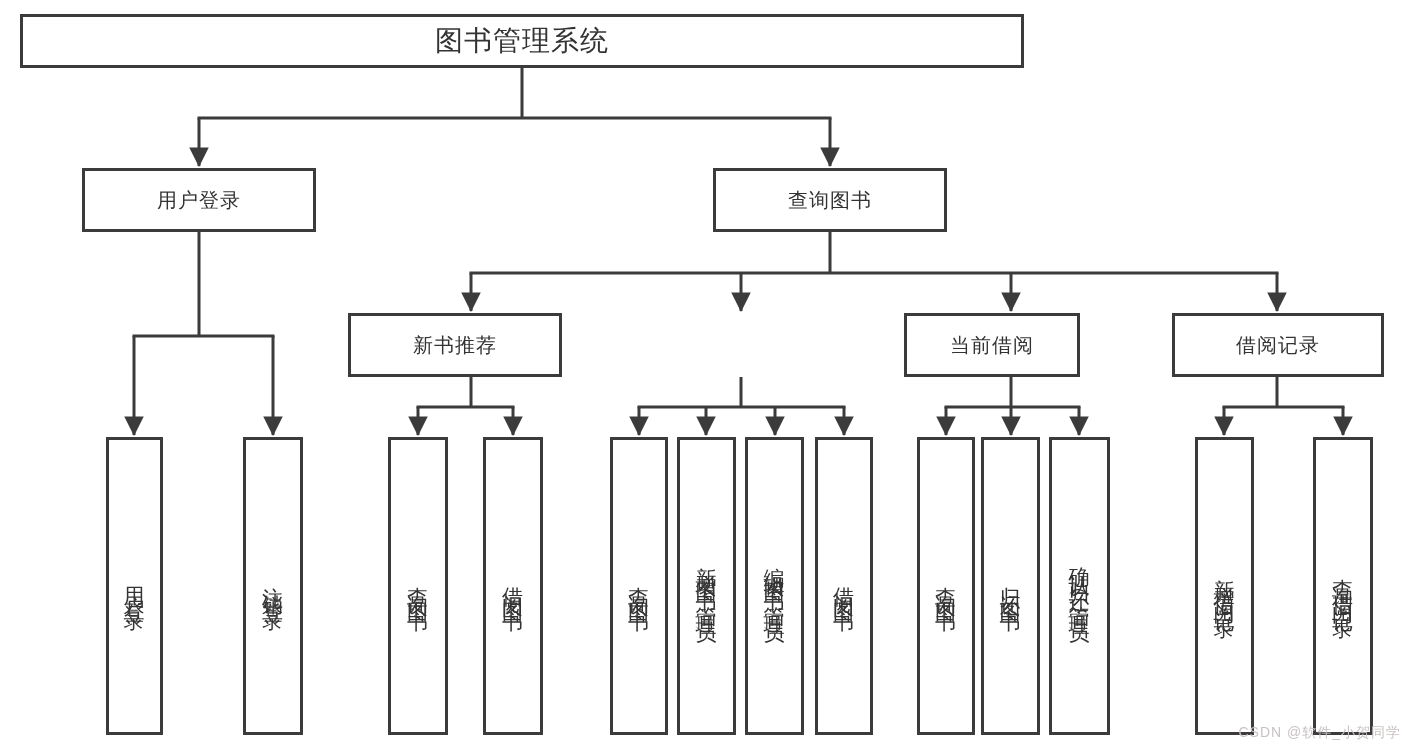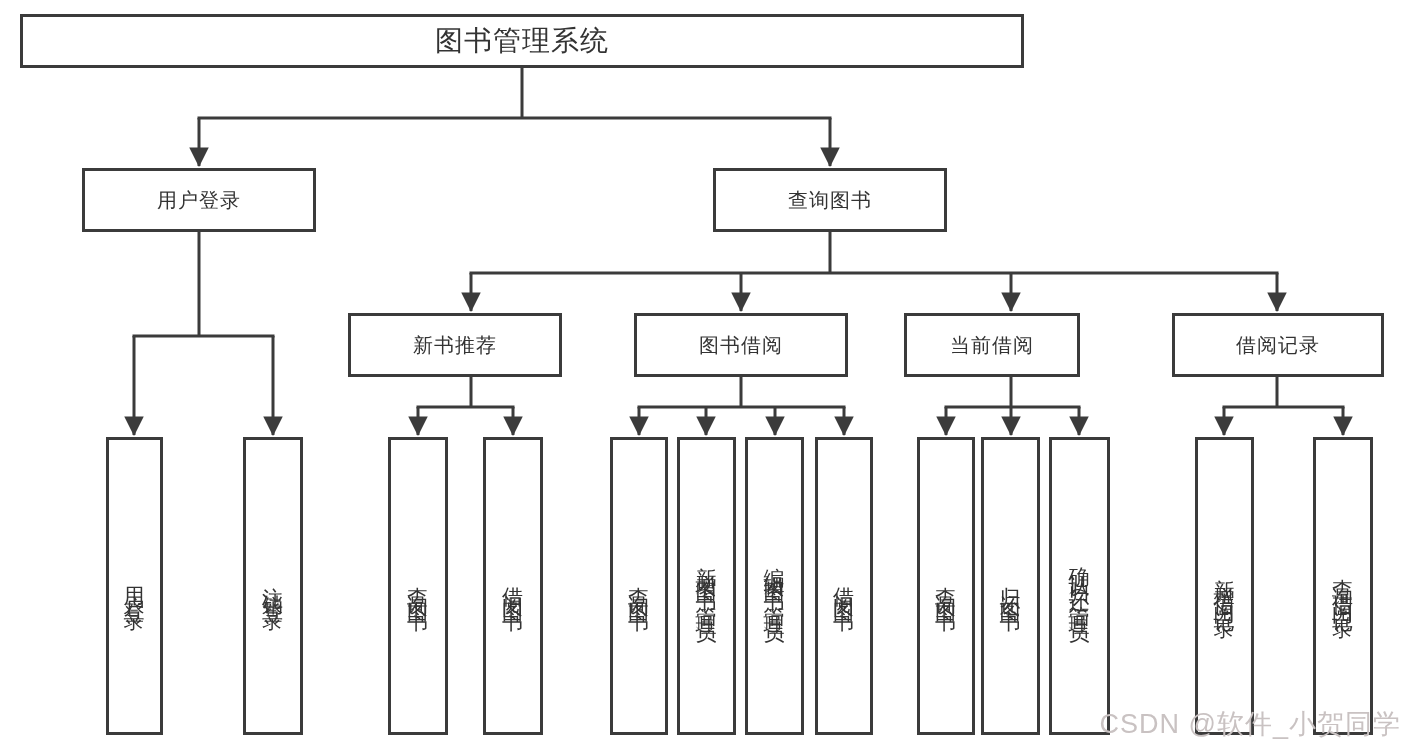--- a/index.html
+++ b/index.html
@@ -34,21 +34,21 @@
     text-orientation: upright;
     font-size: 21px;
     line-height: 1.1;
     letter-spacing: 8px;
     color: #333333;
   }
   .watermark {
     position: absolute;
     right: 4px;
     bottom: 5px;
-    font-size: 27px;
+    font-size: 14px;
     color: #c9c2c2;
     letter-spacing: 1px;
     white-space: nowrap;
   }
 </style>
 </head>
 <body>
 
 <div class="stage">
 
@@ -89,21 +89,20 @@
       <line x1="1343" y1="407" x2="1343" y2="435" marker-end="url(#ah)"></line>
     </g>
   </svg>
 
   <div class="box hbox root-box" style="left:20px;top:14px;width:1004px;height:54px">图书管理系统</div>
 
   <div class="box hbox" style="left:82px;top:168px;width:234px;height:64px">用户登录</div>
   <div class="box hbox" style="left:713px;top:168px;width:234px;height:64px">查询图书</div>
 
   <div class="box hbox" style="left:348px;top:313px;width:214px;height:64px">新书推荐</div>
-  <div class="box hbox" style="left:634px;top:313px;width:214px;height:64px">图书借阅</div>
   <div class="box hbox" style="left:904px;top:313px;width:176px;height:64px">当前借阅</div>
   <div class="box hbox" style="left:1172px;top:313px;width:212px;height:64px">借阅记录</div>
 
   <div class="box leaf" style="left:106px;width:57px">
     <span class="v-text">用户登录</span>
   </div>
   <div class="box leaf" style="left:243px;width:60px">
     <span class="v-text">注销登录</span>
   </div>
 

